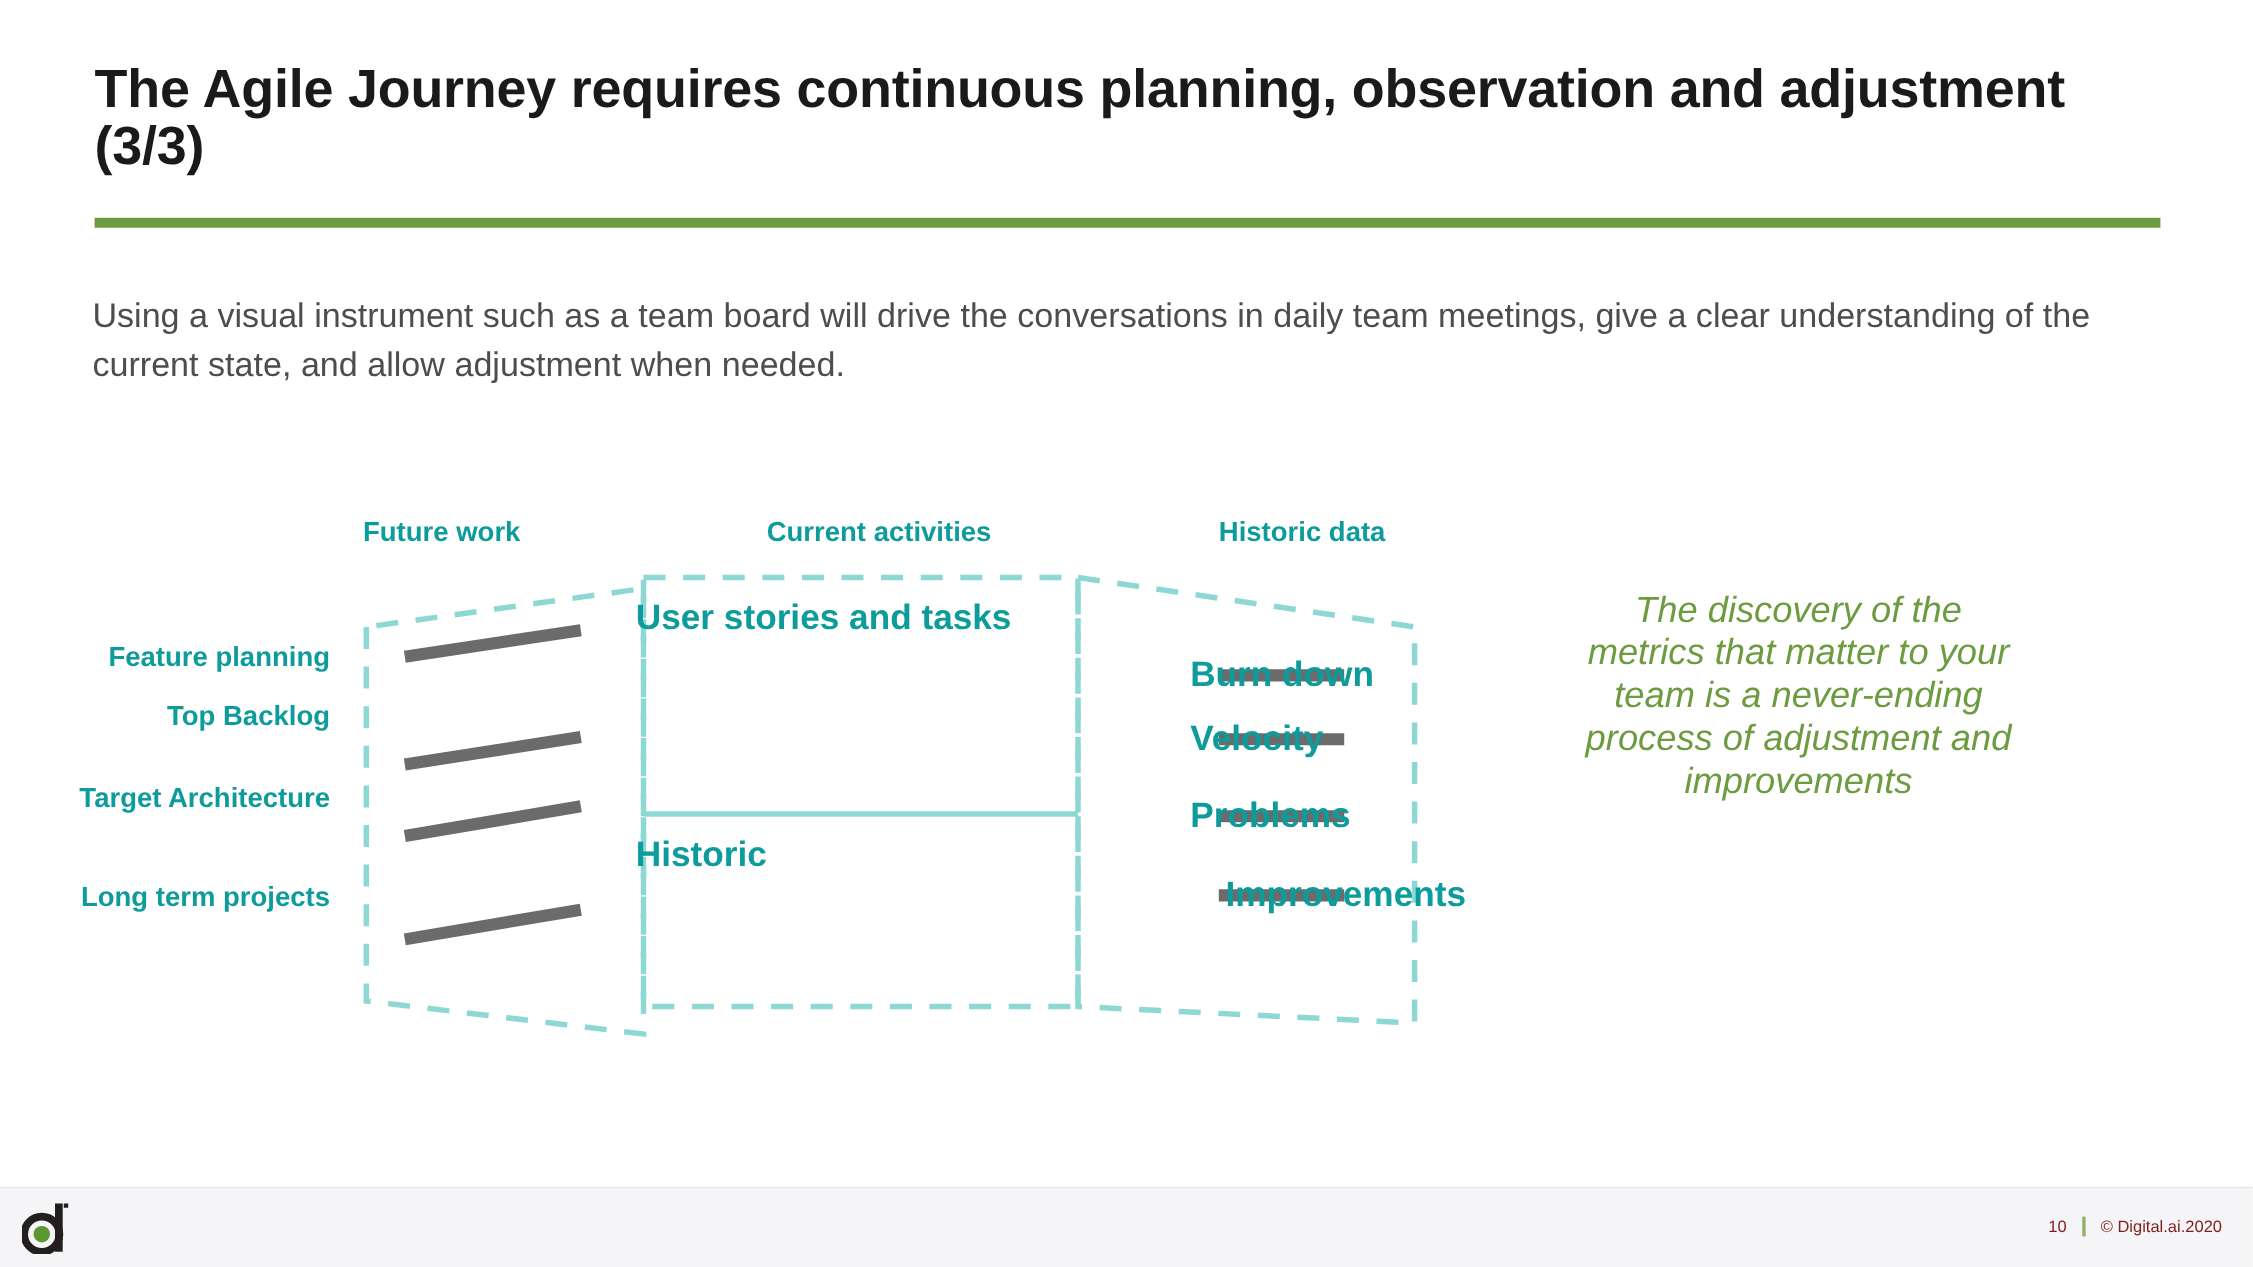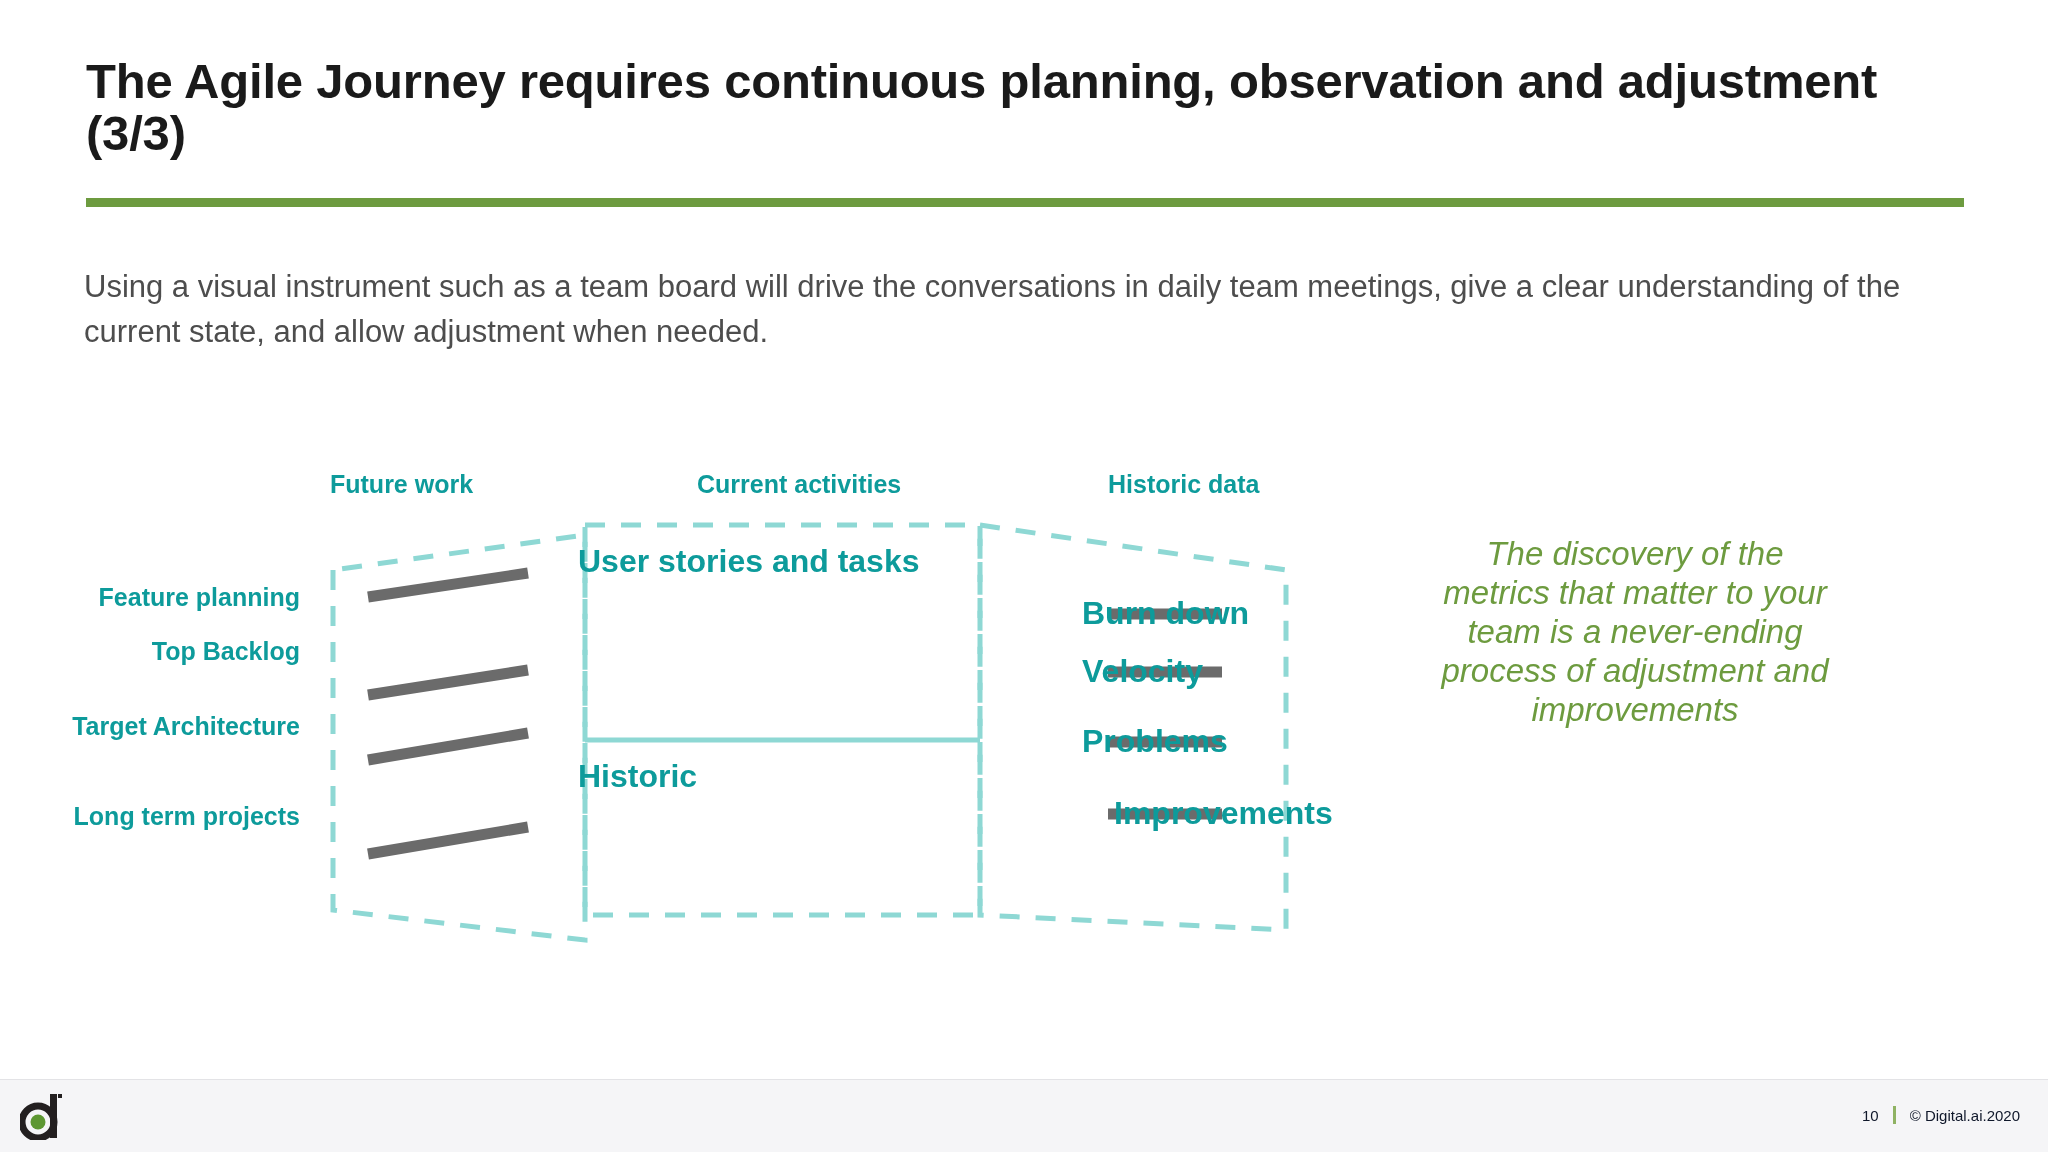--- a/index.html
+++ b/index.html
@@ -69,21 +69,21 @@
 
   
   .footer{
     position:absolute;left:0;bottom:0;width:2048px;height:72px;
     background:#f5f5f7;border-top:1px solid #e3e3e6;
   }
   .logo{position:absolute;left:20px;top:12px;width:44px;height:48px;}
   .footer-meta{
     position:absolute;right:28px;top:26px;
     display:flex;align-items:flex-end;gap:14px;
-    font-size:15px;color:#0f172a;
+    font-size:15px;color:#7f1d1d;
   }
   .footer-div{width:3px;height:18px;background:#8fb263;display:inline-block;}
 </style>
 </head>
 <body>
 
 <div class="slide">
 
   <div class="title">The Agile Journey requires continuous planning, observation and adjustment (3/3)</div>
   <div class="title-rule"></div>

